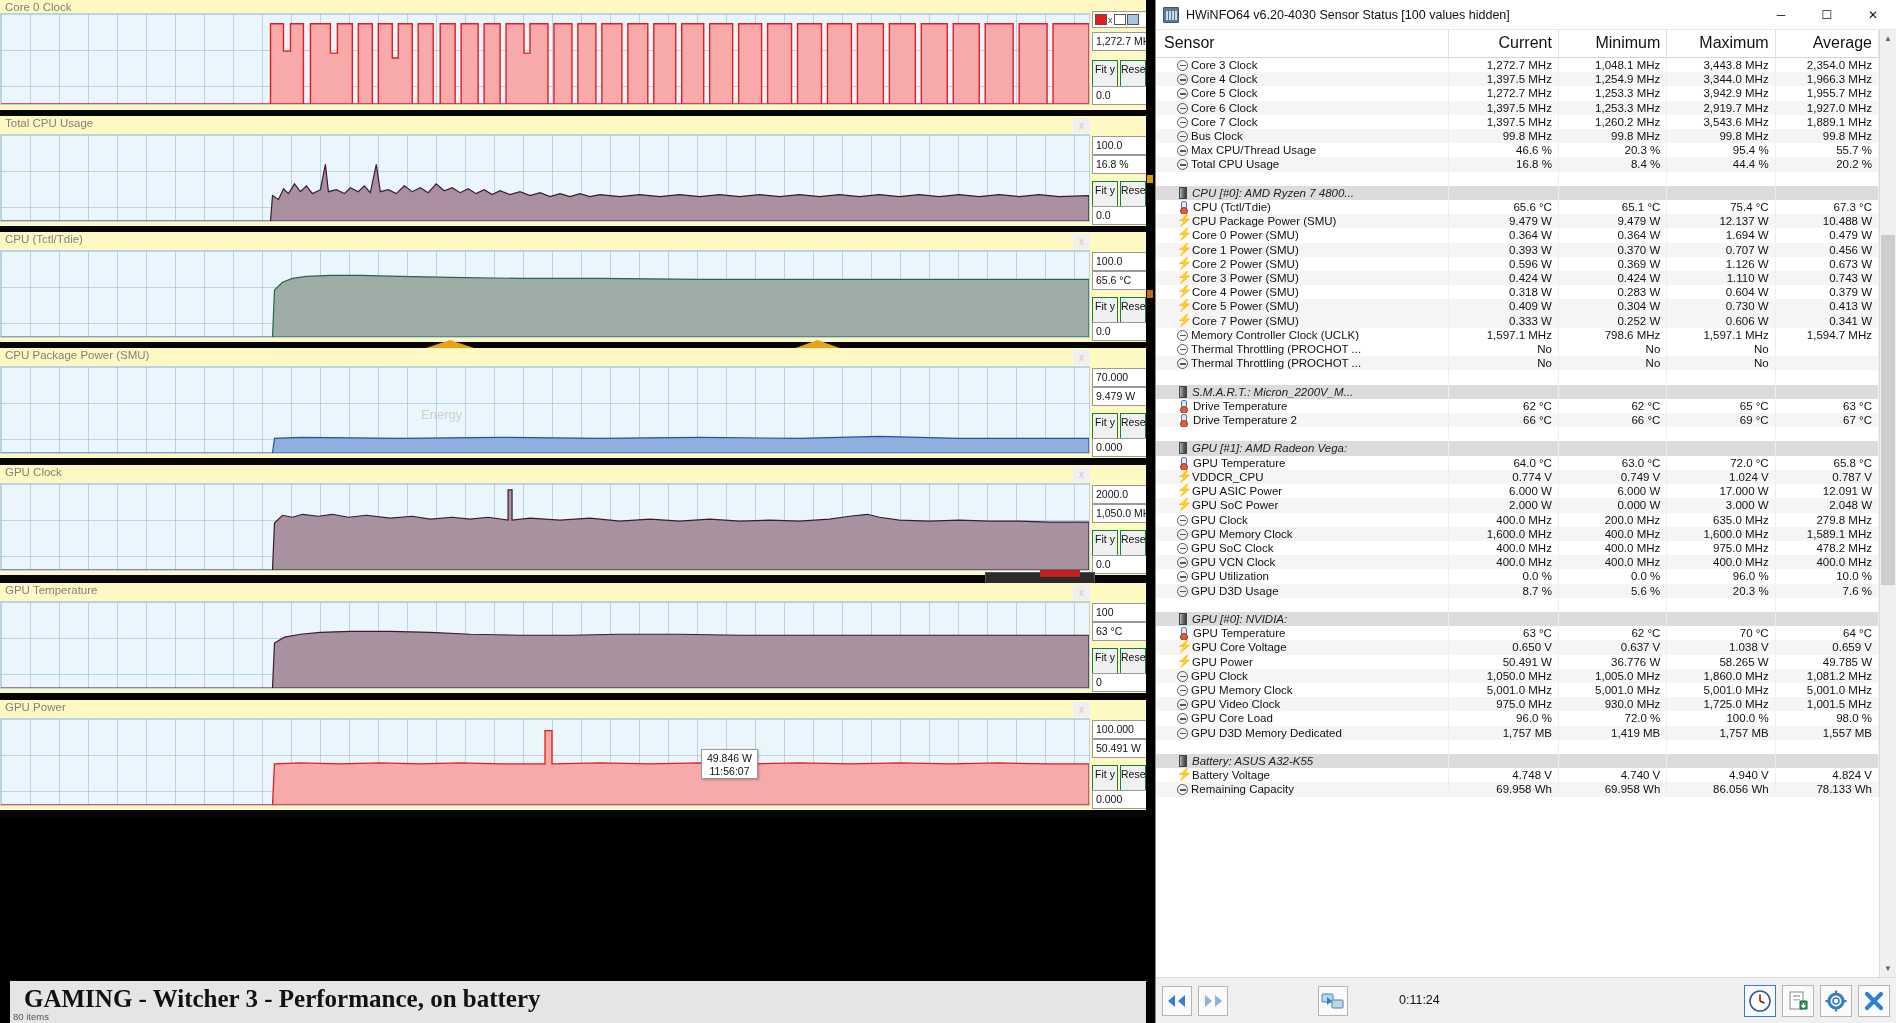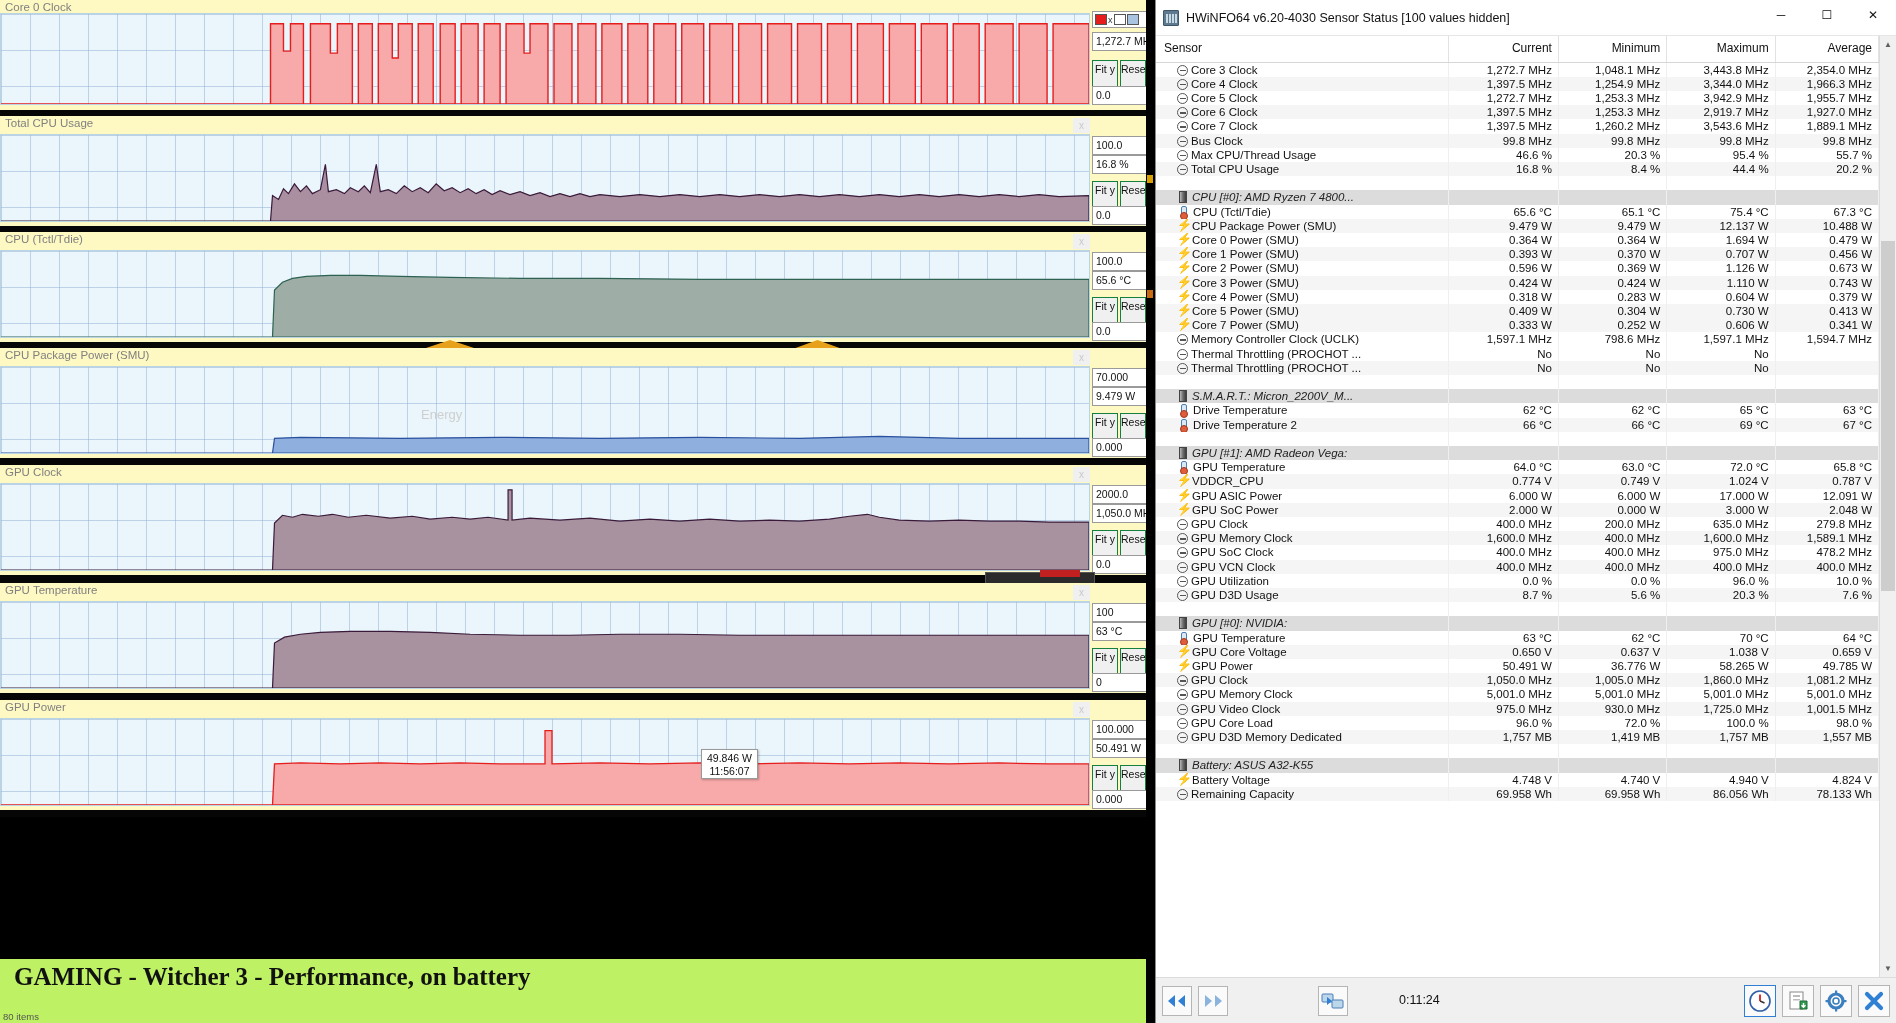--- a/index.html
+++ b/index.html
@@ -75,22 +75,22 @@
   .legendbox {
     position:absolute; left:0; top:0; width:56px; height:17px;
     border:1px solid #9a9a9a; background:#fff;
     display:flex; align-items:center; padding-left:2px; gap:1px;
   }
   .sw { width:12px; height:11px; border:1px solid #555; }
   .legendbox .xl { font-size:9px; color:#333; }
 
   
   #bottombar {
-    position:absolute; left:0; bottom:0; width:1152px; height:64px;
-    background:#bef264;
+    position:absolute; left:10px; bottom:0; width:1152px; height:42px;
+    background:#e5e5e5;
   }
   #bigcaption {
     position:absolute; left:14px; top:4px;
     font-family:"Liberation Serif", serif;
     font-weight:bold; font-size:25px; color:#111;
     white-space:nowrap;
   }
   #itemcount {
     position:absolute; left:3px; bottom:1px;
     font-size:9.5px; color:#555;
@@ -115,21 +115,21 @@
 
   
   #hwinfo {
     position:absolute; left:1155px; top:0;
     width:741px; height:1023px;
     background:#f0f0f0;
     border-left:1px solid #8a8a8a;
     display:flex; flex-direction:column;
   }
   #hwtitle {
-    height:36px; background:#ffffff;
+    height:30px; background:#ffffff;
     display:flex; align-items:center;
     border-bottom:1px solid #e6e6e6;
     position:relative;
   }
   #hwicon {
     width:16px; height:16px; margin-left:7px; margin-right:7px;
     background:#5f7a8f; border:1px solid #3e566a; border-radius:1px;
     position:relative; flex:0 0 auto;
   }
   #hwicon:after {
@@ -153,21 +153,21 @@
   
   #hwbody { flex:1; display:flex; background:#fff; overflow:hidden; }
   #tablewrap { flex:1; overflow:hidden; position:relative; }
   table.sens {
     width:100%; border-collapse:collapse;
     font-size:11.5px; color:#111;
     font-family:"Liberation Sans", sans-serif;
     table-layout:fixed;
   }
   table.sens th {
-    font-weight:normal; font-size:12px; color:#111;
+    font-weight:normal; font-size:16px; color:#111;
     background:#fff; text-align:right;
     padding:4px 6px 5px 6px;
     border-bottom:1px solid #d6d6d6;
     border-right:1px solid #e2e2e2;
     height:26px;
   }
   table.sens th.nm { text-align:left; padding-left:8px; }
   table.sens td {
     padding:0px 6px 0 6px;
     height:14.2px; line-height:14.2px;

